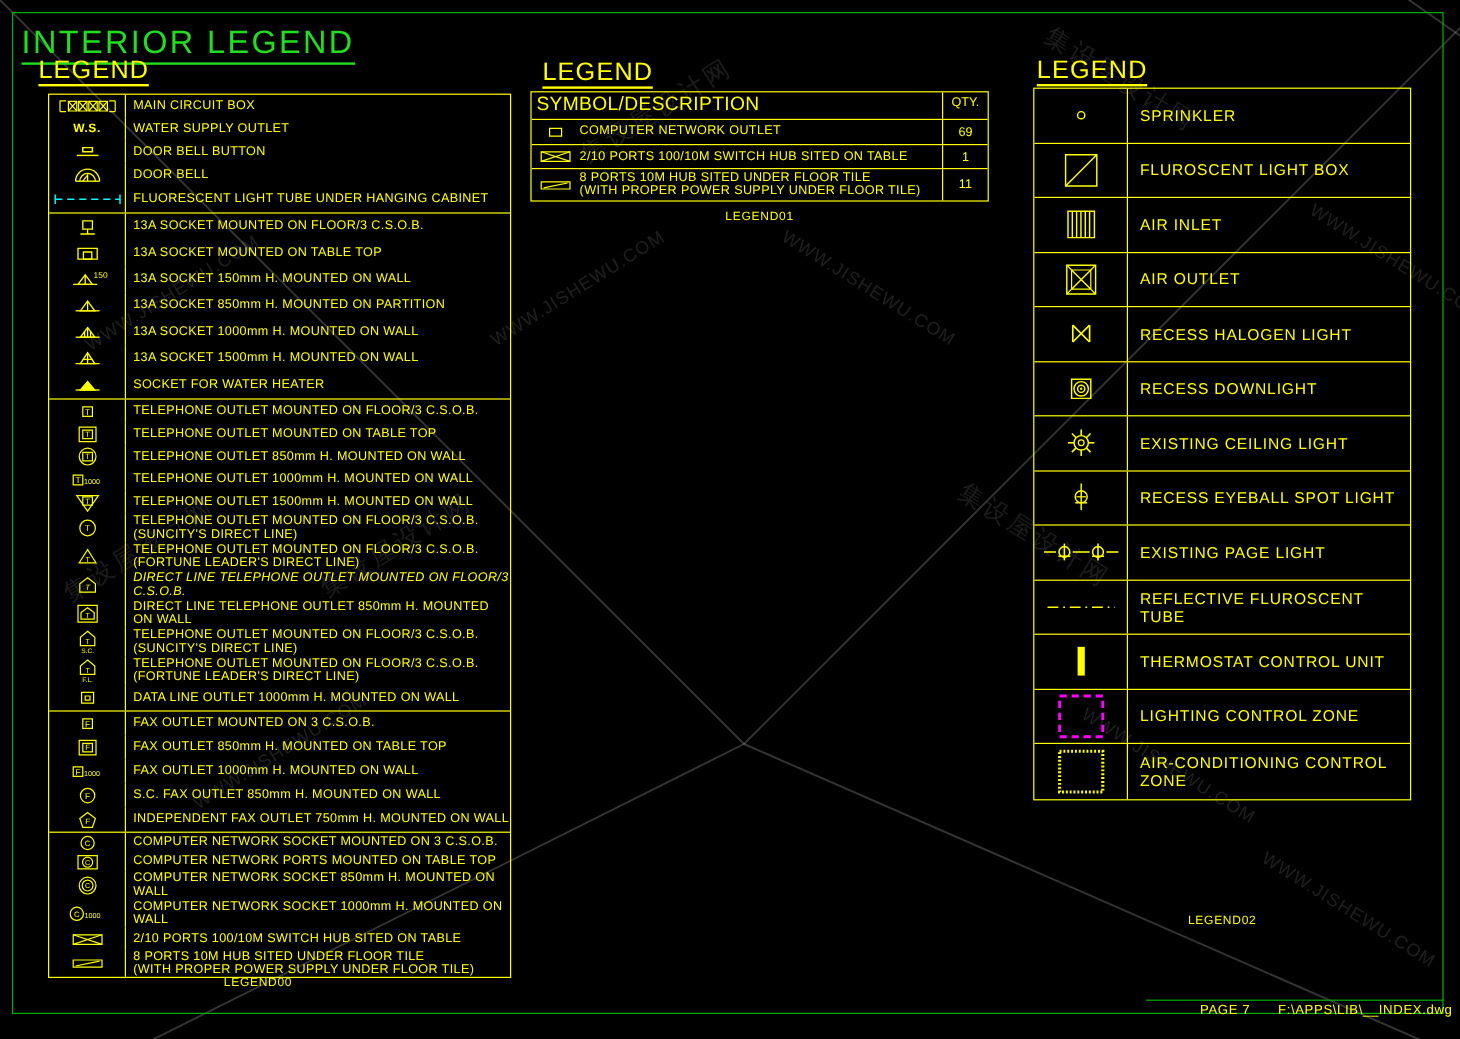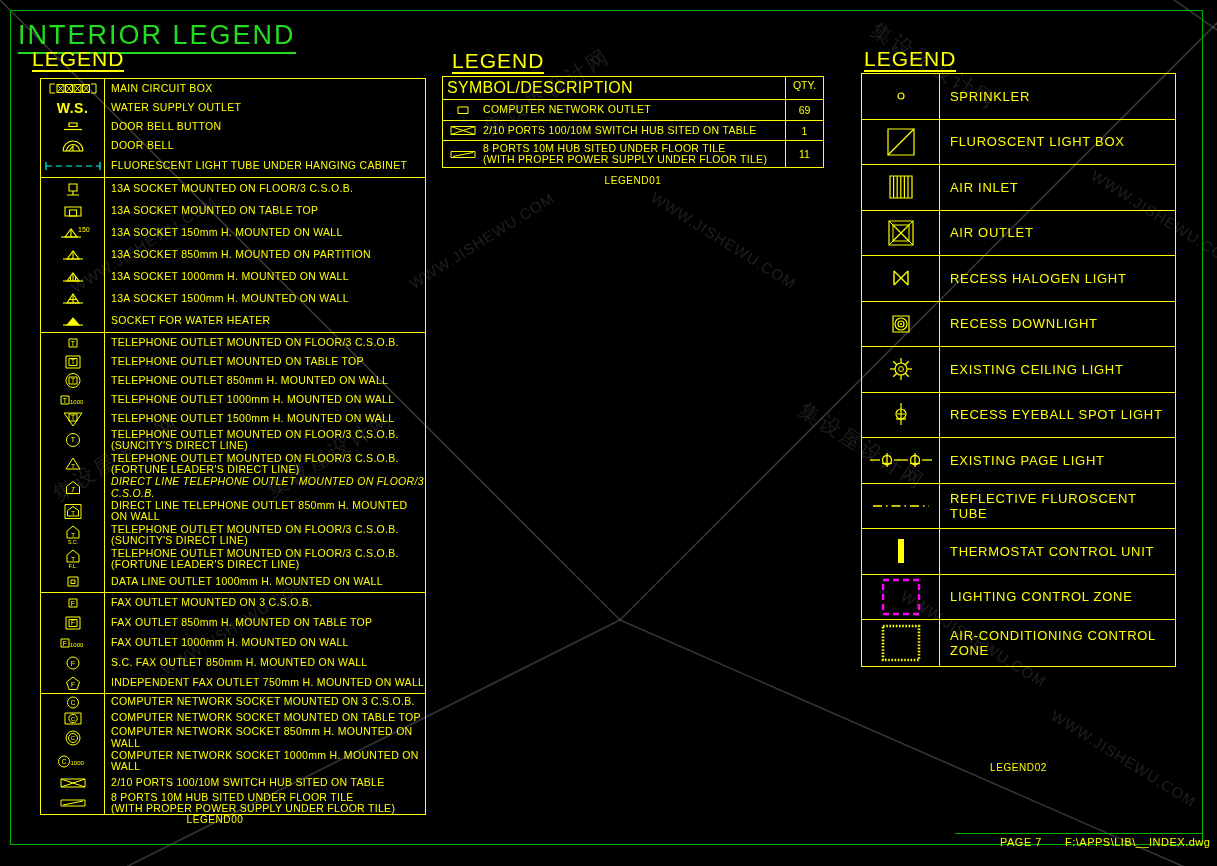--- a/index.html
+++ b/index.html
@@ -147,21 +147,21 @@
               <rect x="34.5" y="2.5" width="7" height="8"></rect>
                 <path d="M34.5 2.5 L41.5 10.5 M41.5 2.5 L34.5 10.5"></path>
             </g>
           </svg>
         </div>
         <div class="txt">MAIN CIRCUIT BOX</div>
       </div>
 
       <div class="row">
         <div class="sym">
-          <span style="font-size:14px; font-weight:bold; letter-spacing:0.5px;">W.S.</span>
+          <span style="font-size:10px; font-weight:bold; letter-spacing:0.5px;">W.S.</span>
         </div>
         <div class="txt">WATER SUPPLY OUTLET</div>
       </div>
 
       <div class="row">
         <div class="sym">
           <svg class="ic" width="24" height="13" viewBox="0 0 24 13">
             <g stroke="#ffff00" stroke-width="1.2" fill="none">
               <rect x="8" y="3" width="8" height="3.5"></rect>
               <path d="M3 9.5 L21 9.5"></path>
@@ -468,21 +468,21 @@
         <div class="txt">COMPUTER NETWORK SOCKET MOUNTED ON 3 C.S.O.B.</div>
       </div>
       <div class="row" style="min-height:16px;">
         <div class="sym">
           <svg class="ic" width="22" height="15" viewBox="0 0 22 15">
             <rect x="3" y="2" width="16" height="11" stroke="#ffff00" stroke-width="1" fill="none"></rect>
             <circle cx="11" cy="7.5" r="4.2" stroke="#ffff00" stroke-width="1" fill="none"></circle>
             <text x="11" y="9.9" fill="#ffff00" font-size="6" text-anchor="middle" font-family="Liberation Sans, sans-serif">C</text>
           </svg>
         </div>
-        <div class="txt">COMPUTER NETWORK SOCKET MOUNTED ON TABLE TOP</div>
+        <div class="txt">COMPUTER NETWORK PORTS MOUNTED ON TABLE TOP</div>
       </div>
       <div class="row" style="min-height:16px;">
         <div class="sym">
           <svg class="ic" width="20" height="16" viewBox="0 0 20 16">
             <circle cx="10" cy="8" r="7" stroke="#ffff00" stroke-width="1" fill="none"></circle>
             <circle cx="10" cy="8" r="4.5" stroke="#ffff00" stroke-width="1" fill="none"></circle>
             <text x="10" y="10.4" fill="#ffff00" font-size="6" text-anchor="middle" font-family="Liberation Sans, sans-serif">C</text>
           </svg>
         </div>
         <div class="txt">COMPUTER NETWORK SOCKET 850mm H. MOUNTED ON WALL</div>

